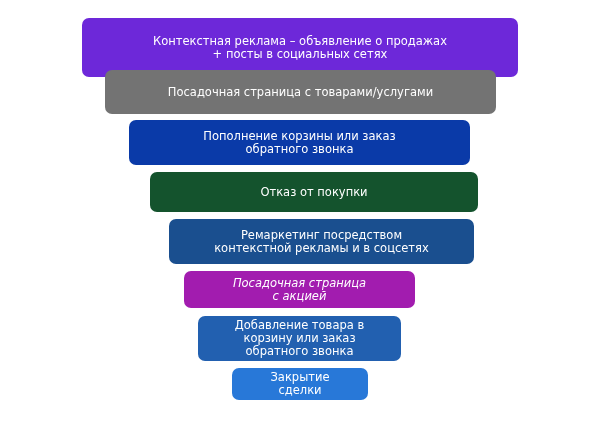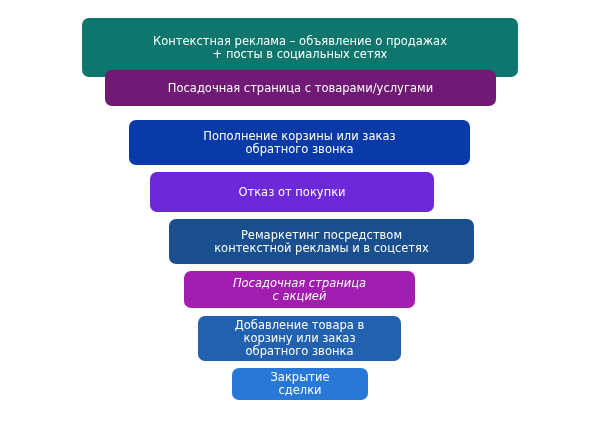--- a/index.html
+++ b/index.html
@@ -6,26 +6,26 @@
   body { width:600px; height:428px; background:#ffffff; position:relative; overflow:hidden;
          font-family:"DejaVu Sans", sans-serif; }
   .step { position:absolute; box-sizing:border-box; border-radius:7px; color:#ffffff;
           display:flex; align-items:center; justify-content:center; text-align:center;
           font-size:11.5px; line-height:13px; padding:0 8px; white-space:pre-line; }
 </style>
 </head>
 <body>
 
 <div>
-  <div class="step" style="left: 82px; top: 18px; width: 436px; height: 59px; background: #0f766e;"><span>Контекстная реклама – объявление о продажах
+  <div class="step" style="left: 82px; top: 18px; width: 436px; height: 59px; background: #6d28d9;"><span>Контекстная реклама – объявление о продажах
 + посты в социальных сетях</span></div>
-  <div class="step" style="left: 105px; top: 70px; width: 391px; height: 36px; background: #701a75;"><span>Посадочная страница с товарами/услугами</span></div>
+  <div class="step" style="left: 105px; top: 70px; width: 391px; height: 44px; background: #737373;"><span>Посадочная страница с товарами/услугами</span></div>
   <div class="step" style="left: 129px; top: 120px; width: 341px; height: 45px; background: rgb(10, 58, 168);"><span>Пополнение корзины или заказ
 обратного звонка</span></div>
-  <div class="step" style="left: 150px; top: 172px; width: 284px; height: 40px; background: #6d28d9; text-align: right;"><span>Отказ от покупки</span></div>
+  <div class="step" style="left: 150px; top: 172px; width: 328px; height: 40px; background: #14532d; text-align: right;"><span>Отказ от покупки</span></div>
   <div class="step" style="left: 169px; top: 219px; width: 305px; height: 45px; background: rgb(26, 79, 143);"><span>Ремаркетинг посредством
 контекстной рекламы и в соцсетях</span></div>
   <div class="step" style="left: 184px; top: 271px; width: 231px; height: 37px; background: #a21caf; font-style: italic;"><span>Посадочная страница
 с акцией</span></div>
   <div class="step" style="left: 198px; top: 316px; width: 203px; height: 45px; background: rgb(34, 96, 176); padding-left: 8px;"><span>Добавление товара в
 корзину или заказ
 обратного звонка</span></div>
   <div class="step" style="left: 232px; top: 368px; width: 136px; height: 32px; background: rgb(40, 120, 216);"><span>Закрытие
 сделки</span></div>
 </div>

